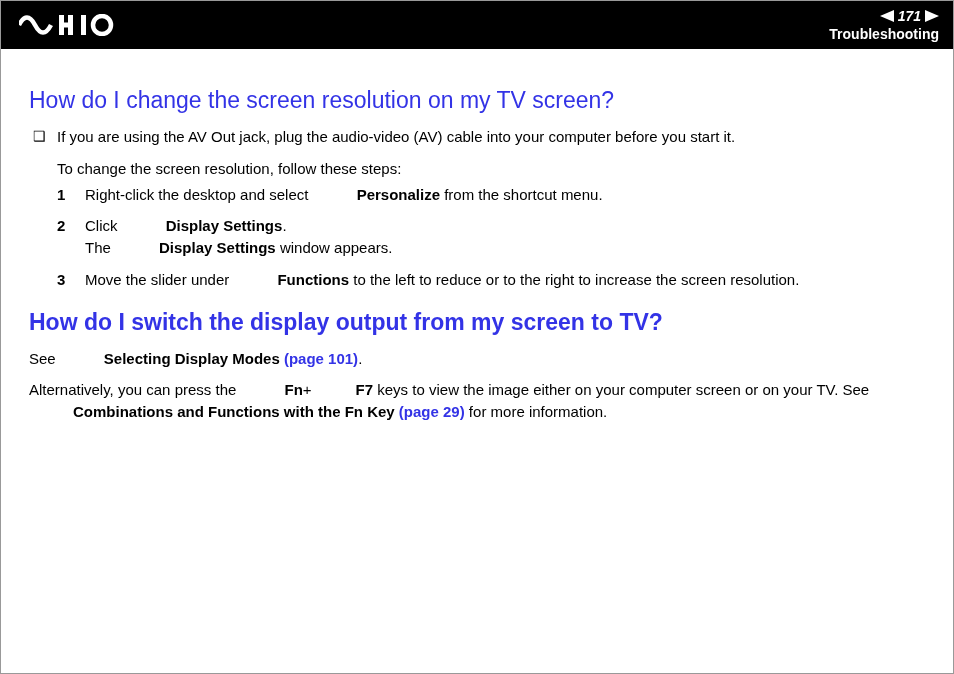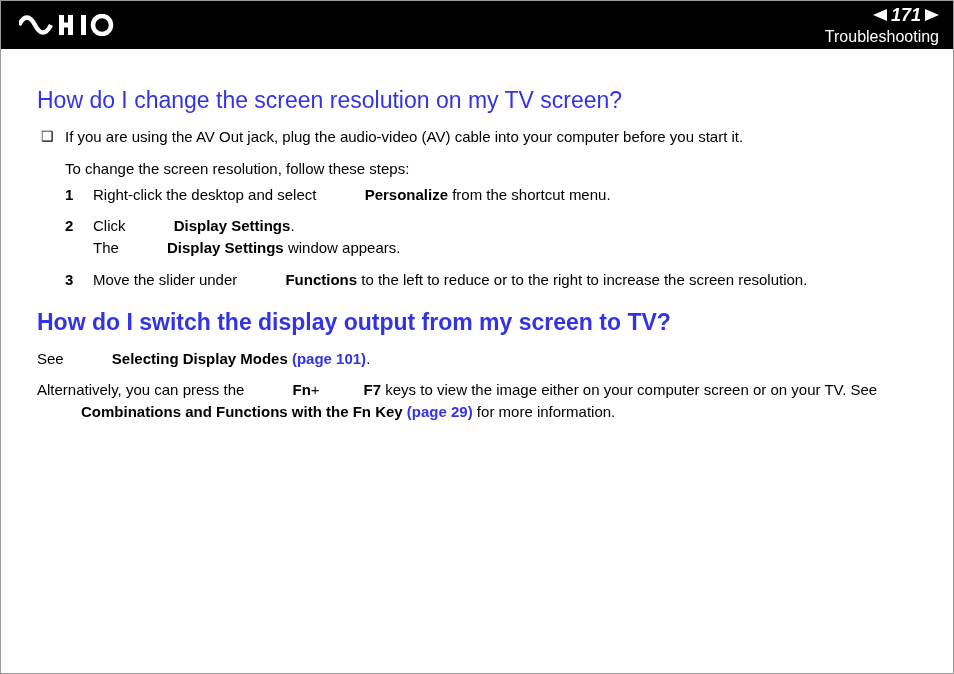--- a/index.html
+++ b/index.html
@@ -17,24 +17,24 @@
     color: #fff;
     height: 48px;
     display: flex;
     align-items: center;
     justify-content: space-between;
     padding: 0 14px 0 18px;
   }
   .logo svg { display:block; }
   .hdr-right { text-align: right; }
   .pg-nav { display:flex; align-items:center; justify-content:flex-end; gap:2px; }
-  .pg-num { font-style: italic; font-weight:bold; font-size:18px; padding:0 2px;}
-  .section { font-weight:normal; font-size:16px; margin-top:2px;}
+  .pg-num { font-style: italic; font-weight:bold; font-size:14px; padding:0 2px;}
+  .section { font-weight:bold; font-size:14px; margin-top:2px;}
   .arrow { fill:#fff; }
-  .content { padding: 38px 42px 0 36px; }
+  .content { padding: 38px 42px 0 28px; }
   h2 {
     color: #3333e6;
     font-weight: normal;
     font-size: 23px;
     margin-bottom: 12px;
   }
   h2.second { margin-top: 18px; font-weight: bold; }
   .bullets { list-style: none; margin: 0 0 8px 0; }
   .bullets > li {
     position: relative;

